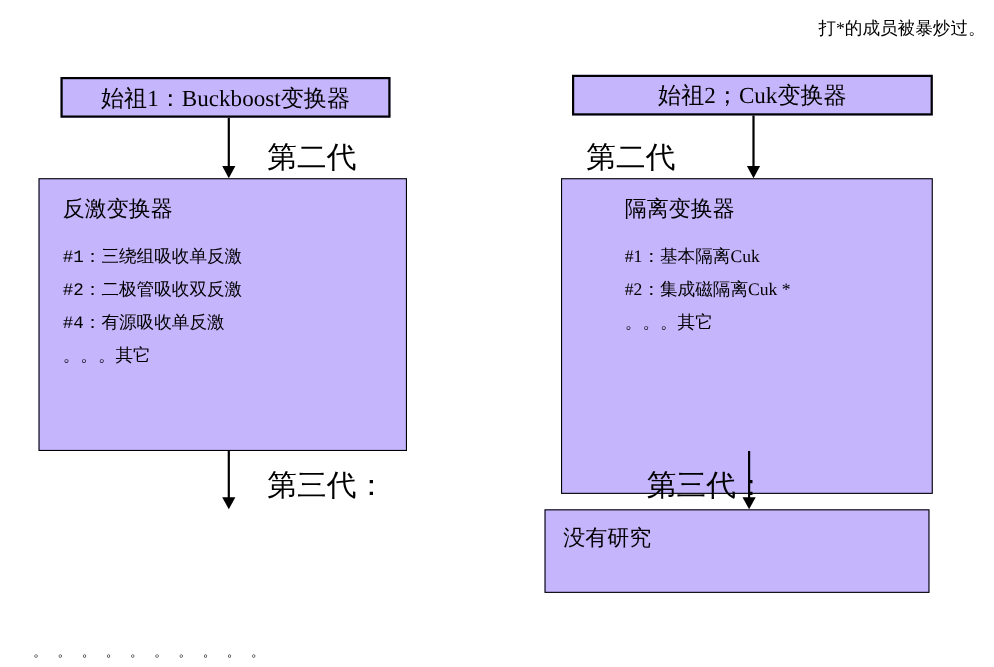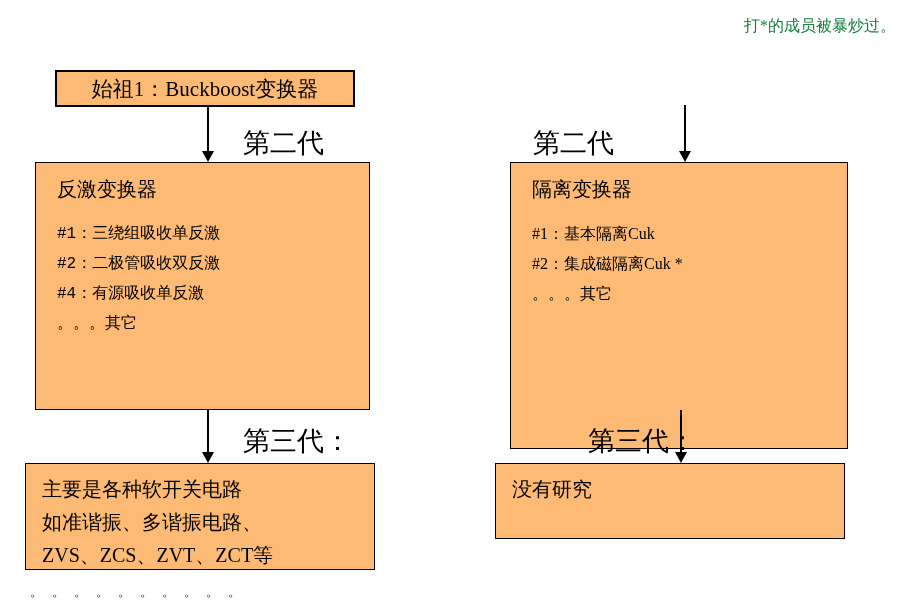--- a/index.html
+++ b/index.html
@@ -8,27 +8,27 @@
     background: #ffffff;
     font-family: "Liberation Serif", "DejaVu Serif", serif;
     color: #000000;
     position: relative;
     overflow: hidden;
   }
   .canvas { position: absolute; left: 0; top: 0; width: 904px; height: 606px; }
 
   .note {
     position: absolute; top: 16px; right: 8px;
-    color: #15803d; font-size: 16px;
+    color: #000000; font-size: 16px;
   }
 
   .box {
     position: absolute;
     border: 1px solid #000;
-    background: #fdba74;
+    background: #c4b5fd;
     box-sizing: border-box;
   }
   .ancestor {
     border-width: 2px;
     display: flex; align-items: center; justify-content: center;
     font-size: 21px;
   }
 
   .gen-label {
     position: absolute;
@@ -79,35 +79,31 @@
       <div>#1：三绕组吸收单反激</div>
       <div>#2：二极管吸收双反激</div>
       <div>#4：有源吸收单反激</div>
       <div>。。。其它</div>
     </div>
   </div>
 
   <div class="arrow" style="left:202px; top:410px; height:53px;"></div>
   <div class="gen-label" style="left:243px; top:423px;">第三代：</div>
 
-  <div class="box" style="left:25px; top:463px; width:350px; height:107px;">
-    <div class="box-lines">
-      <div>主要是各种软开关电路</div>
-      <div>如准谐振、多谐振电路、</div>
-      <div>ZVS、ZCS、ZVT、ZCT等</div>
-    </div>
-  </div>
 
   <div class="dots">。。。。。。。。。。</div>
 
+  <div class="box ancestor" style="left:520px; top:68px; width:328px; height:37px;">
+    <span>始祖2；Cuk变换器</span>
+  </div>
 
   <div class="arrow" style="left:679px; top:105px; height:57px;"></div>
   <div class="gen-label" style="left:533px; top:125px;">第二代</div>
 
-  <div class="box" style="left:510px; top:162px; width:338px; height:287px;">
+  <div class="box" style="left:510px; top:162px; width:338px; height:287px;padding-left:36px;">
     <div class="box-title">隔离变换器</div>
     <div class="box-items">
       <div>#1：基本隔离Cuk</div>
       <div>#2：集成磁隔离Cuk *</div>
       <div>。。。其它</div>
     </div>
   </div>
 
   <div class="arrow" style="left:675px; top:410px; height:53px;"></div>
   <div class="gen-label" style="left:588px; top:423px;">第三代：</div>

